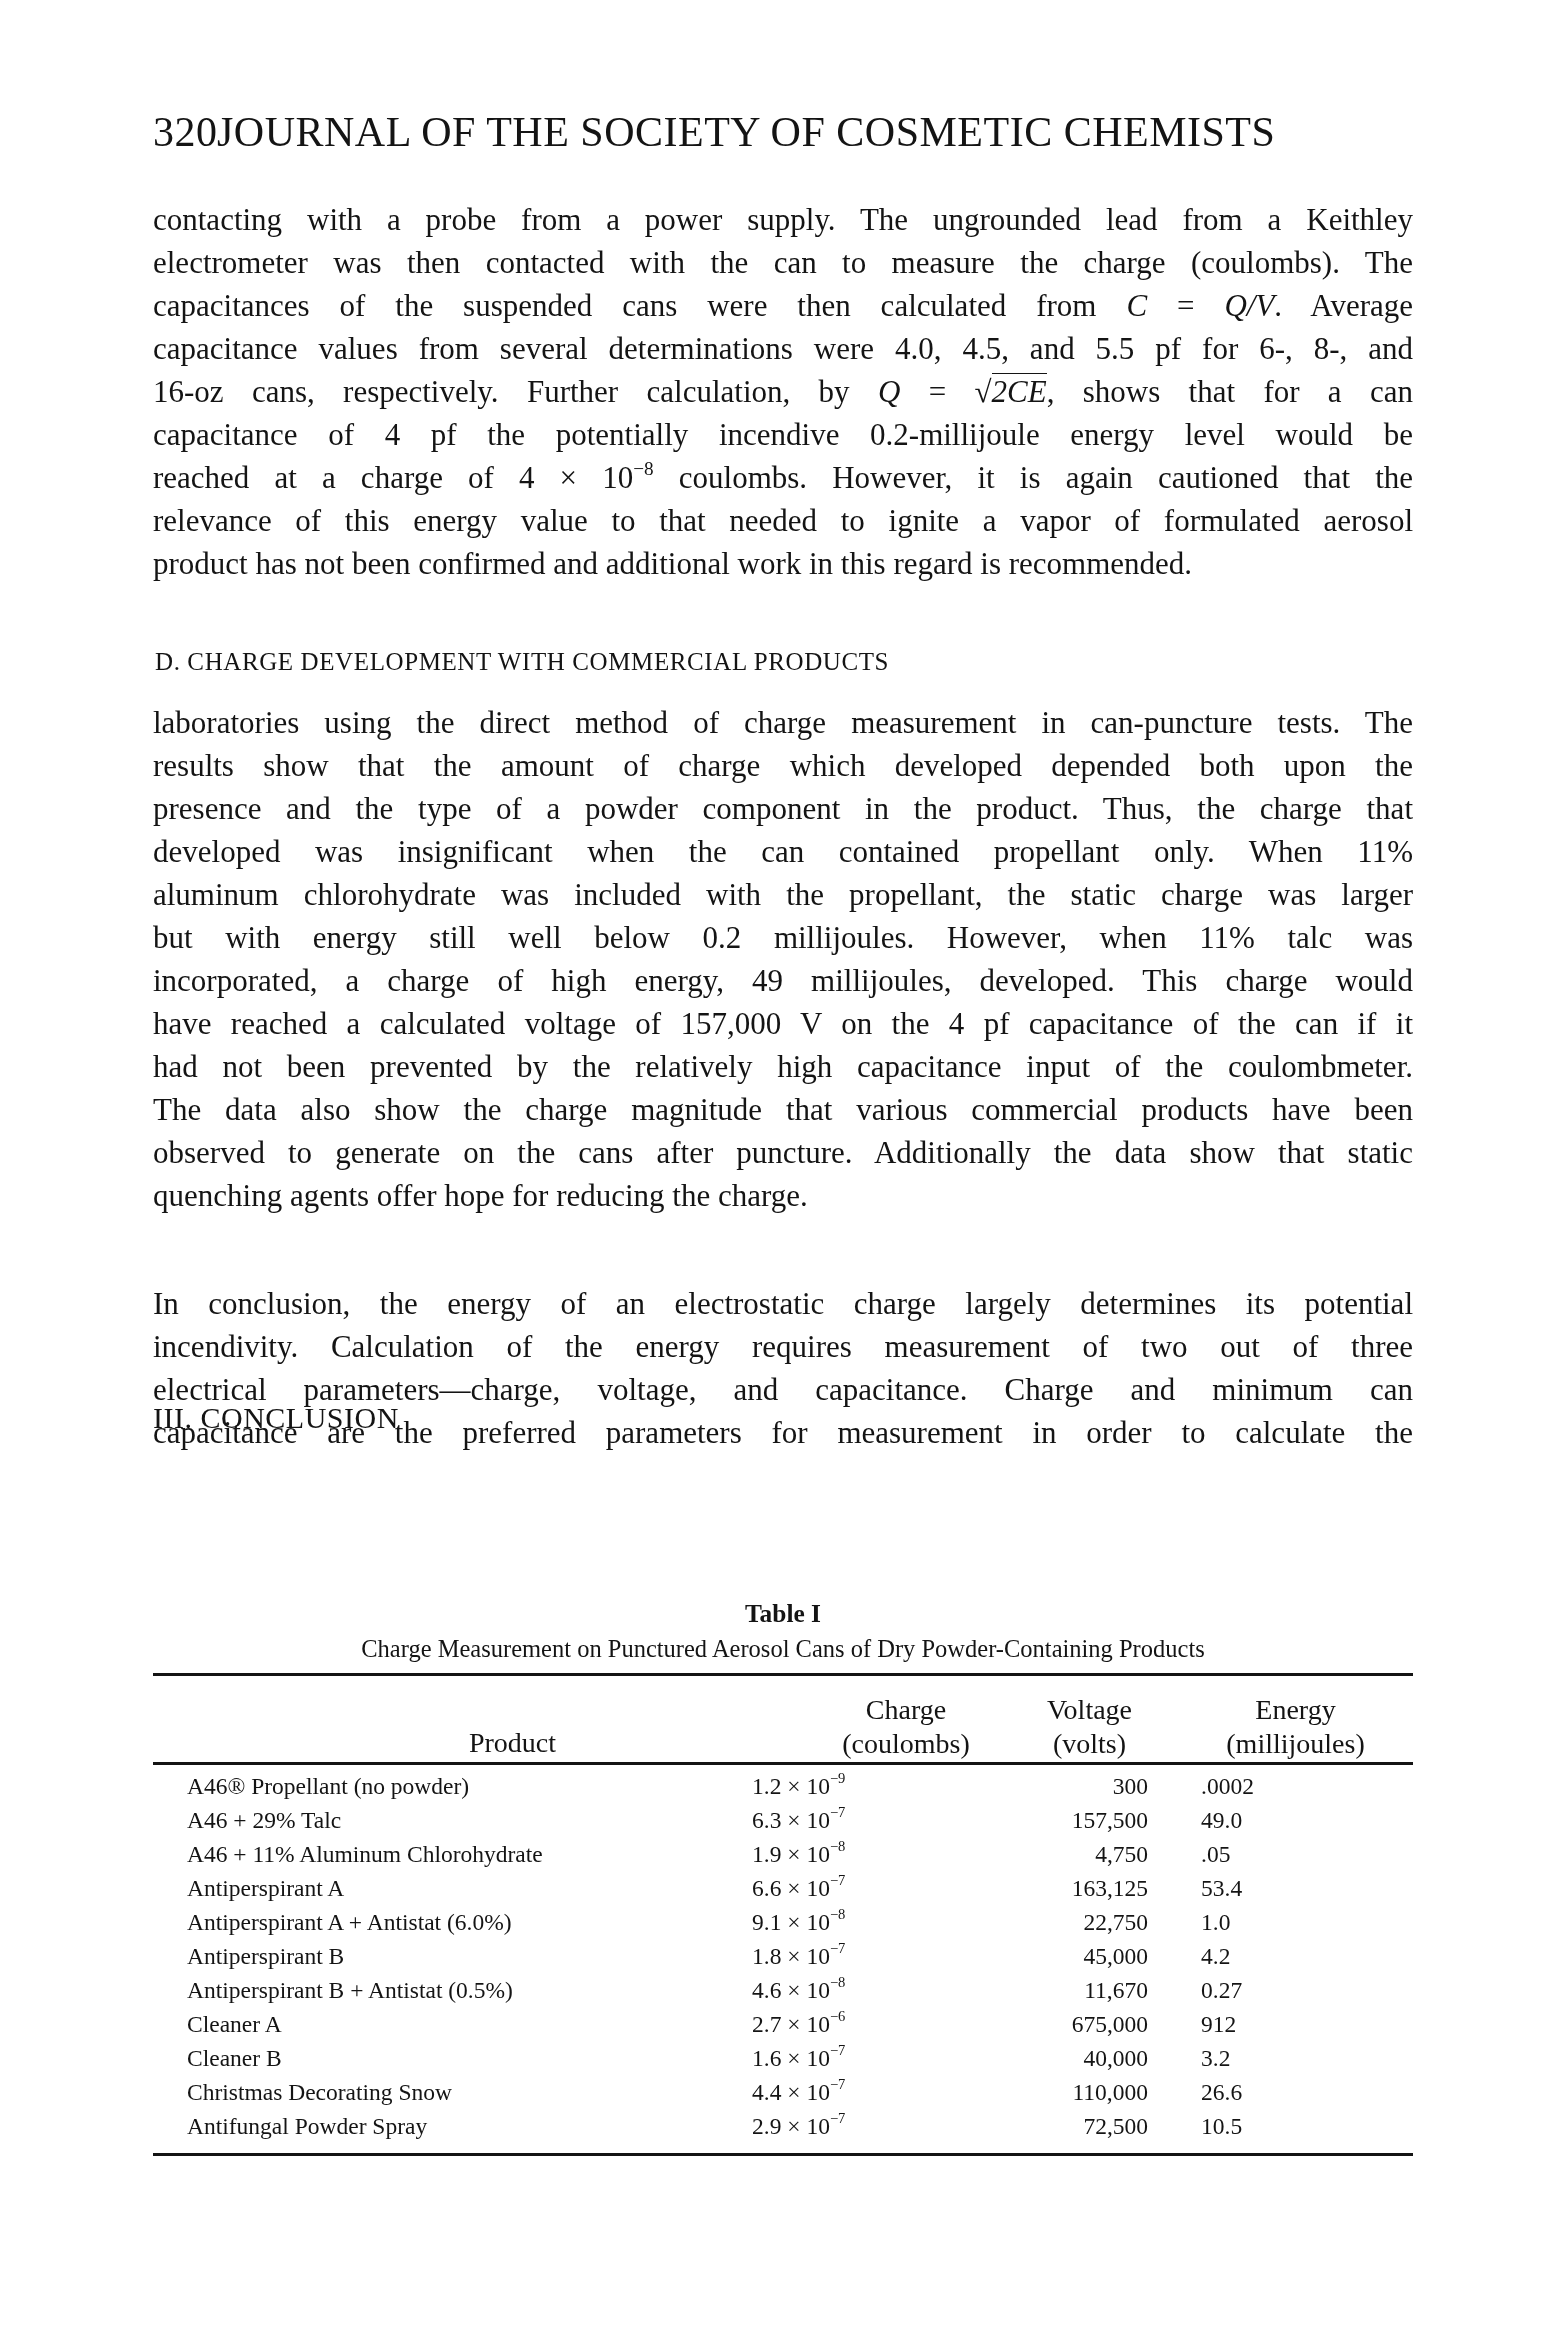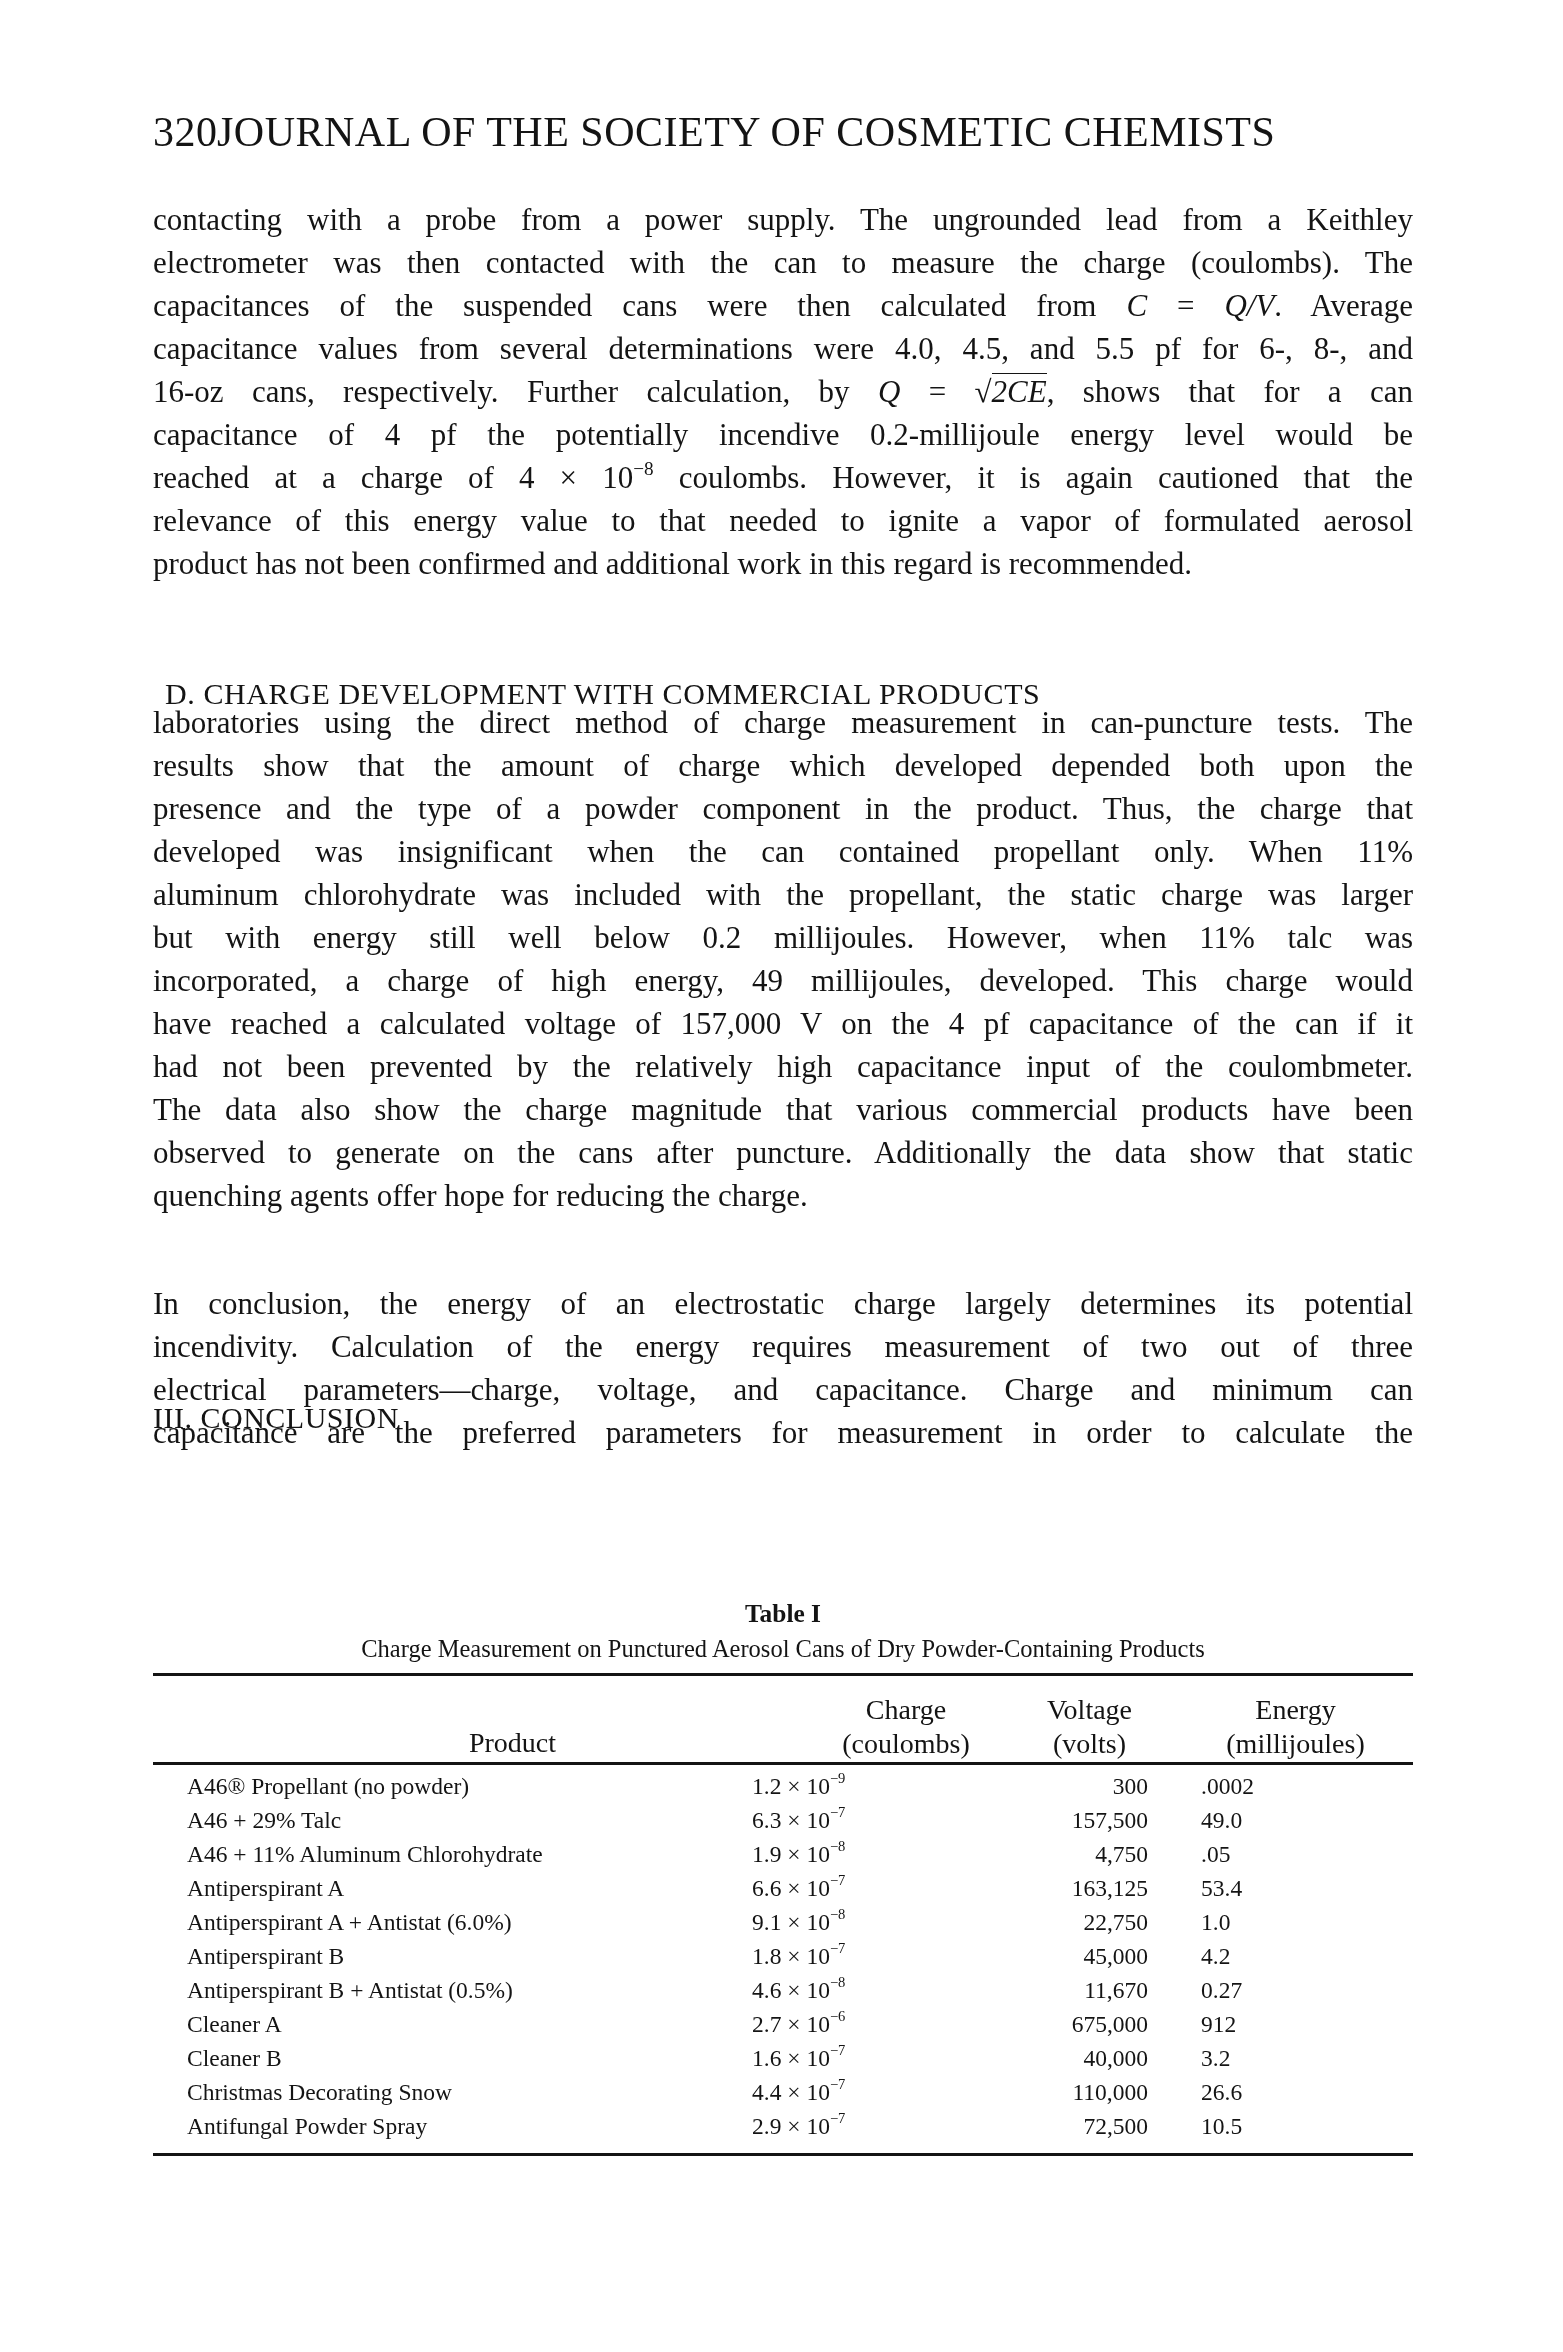--- a/index.html
+++ b/index.html
@@ -13,21 +13,21 @@
     font-size: 42px; letter-spacing: 0.5px; white-space: nowrap;
   }
   .running-head .pnum { display: inline-block; width: 64px; }
   .para {
     position: absolute; left: 0; width: 1260px;
     font-size: 31px; line-height: 43px; text-align: justify; text-align-last: left;
   }
   .para span.line { display: block; text-align: justify; text-align-last: justify; white-space: nowrap; }
   .para span.line.last { text-align-last: left; }
   .subhead {
-    position: absolute; left: 12px; font-size: 30px; letter-spacing: 0.6px; white-space: nowrap; margin-top: 29px;
+    position: absolute; left: 2px; font-size: 25px; letter-spacing: 0.6px; white-space: nowrap;
   }
   .sechead {
     position: absolute; left: 0; font-size: 30px; letter-spacing: 0.5px; white-space: nowrap;
   }
   sup { font-size: 62%; line-height: 0; position: relative; top: -1.9px; vertical-align: super; }
   i { font-style: italic; }
   .sqrt { border-top: 1.9px solid #141414; padding-top: 0; }
 
   
   .table-title {

